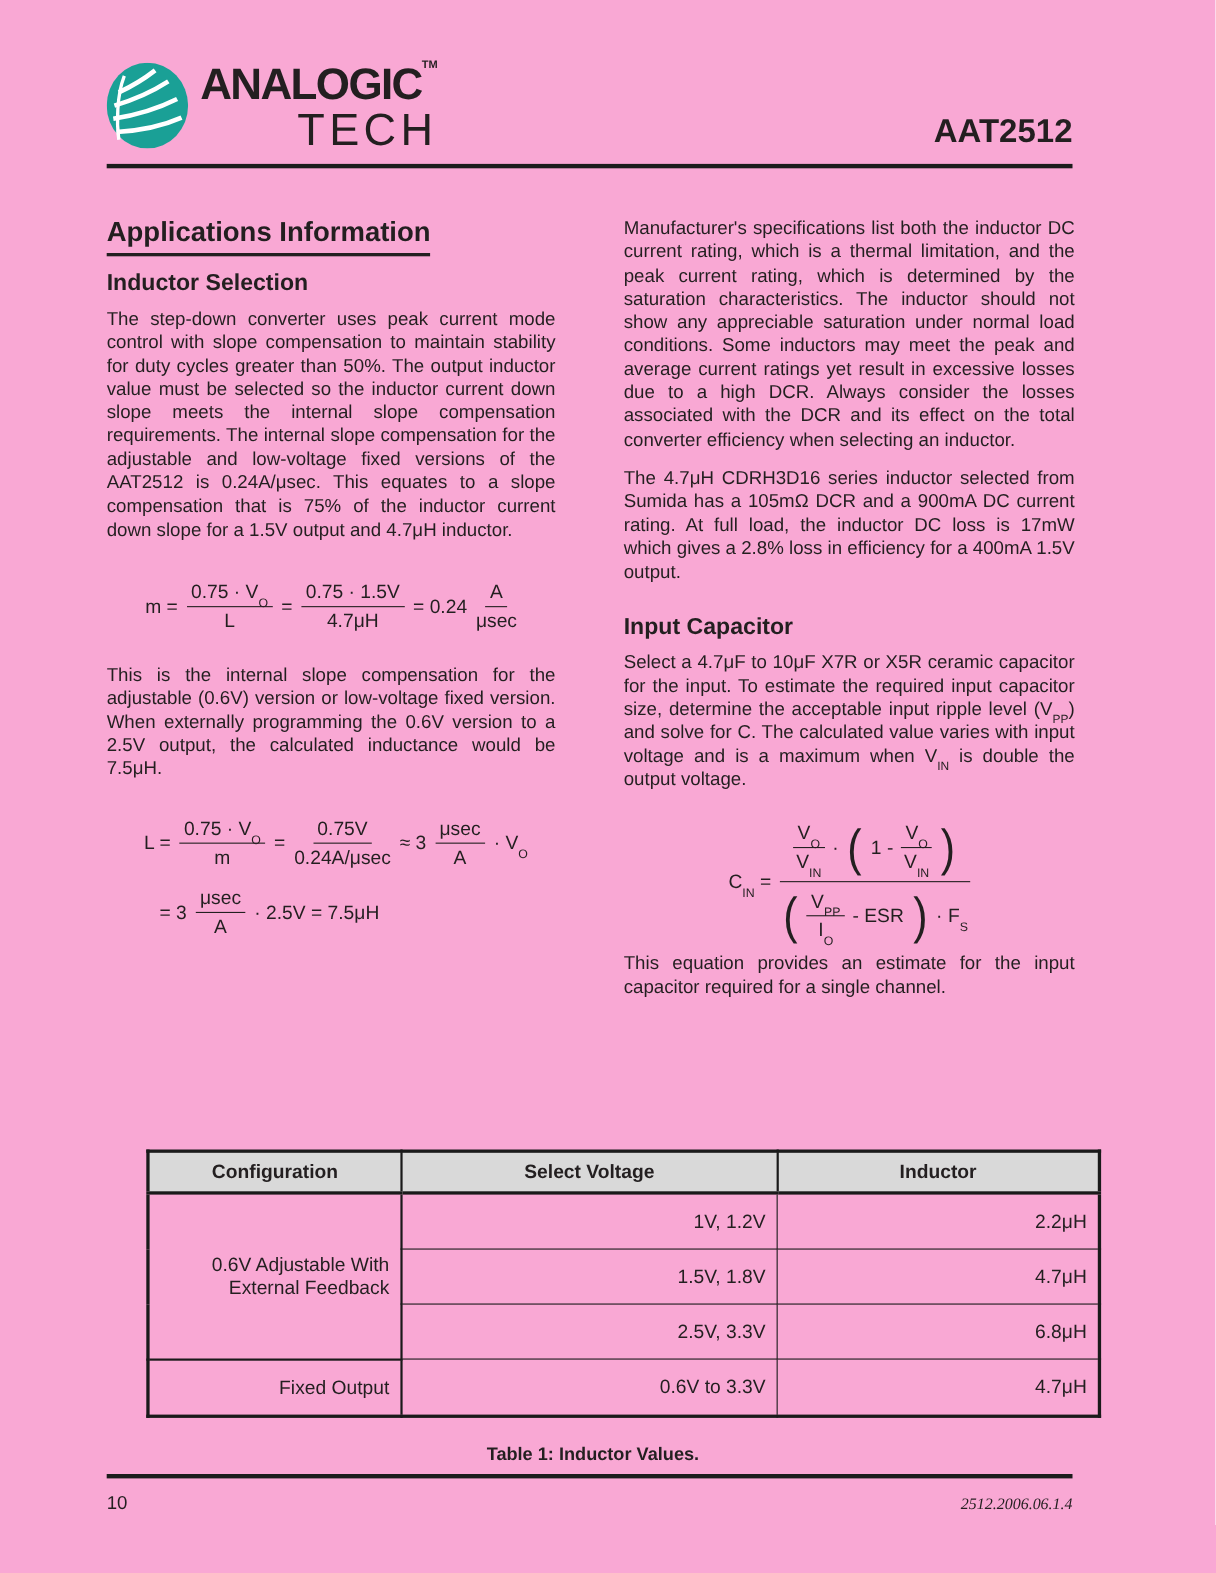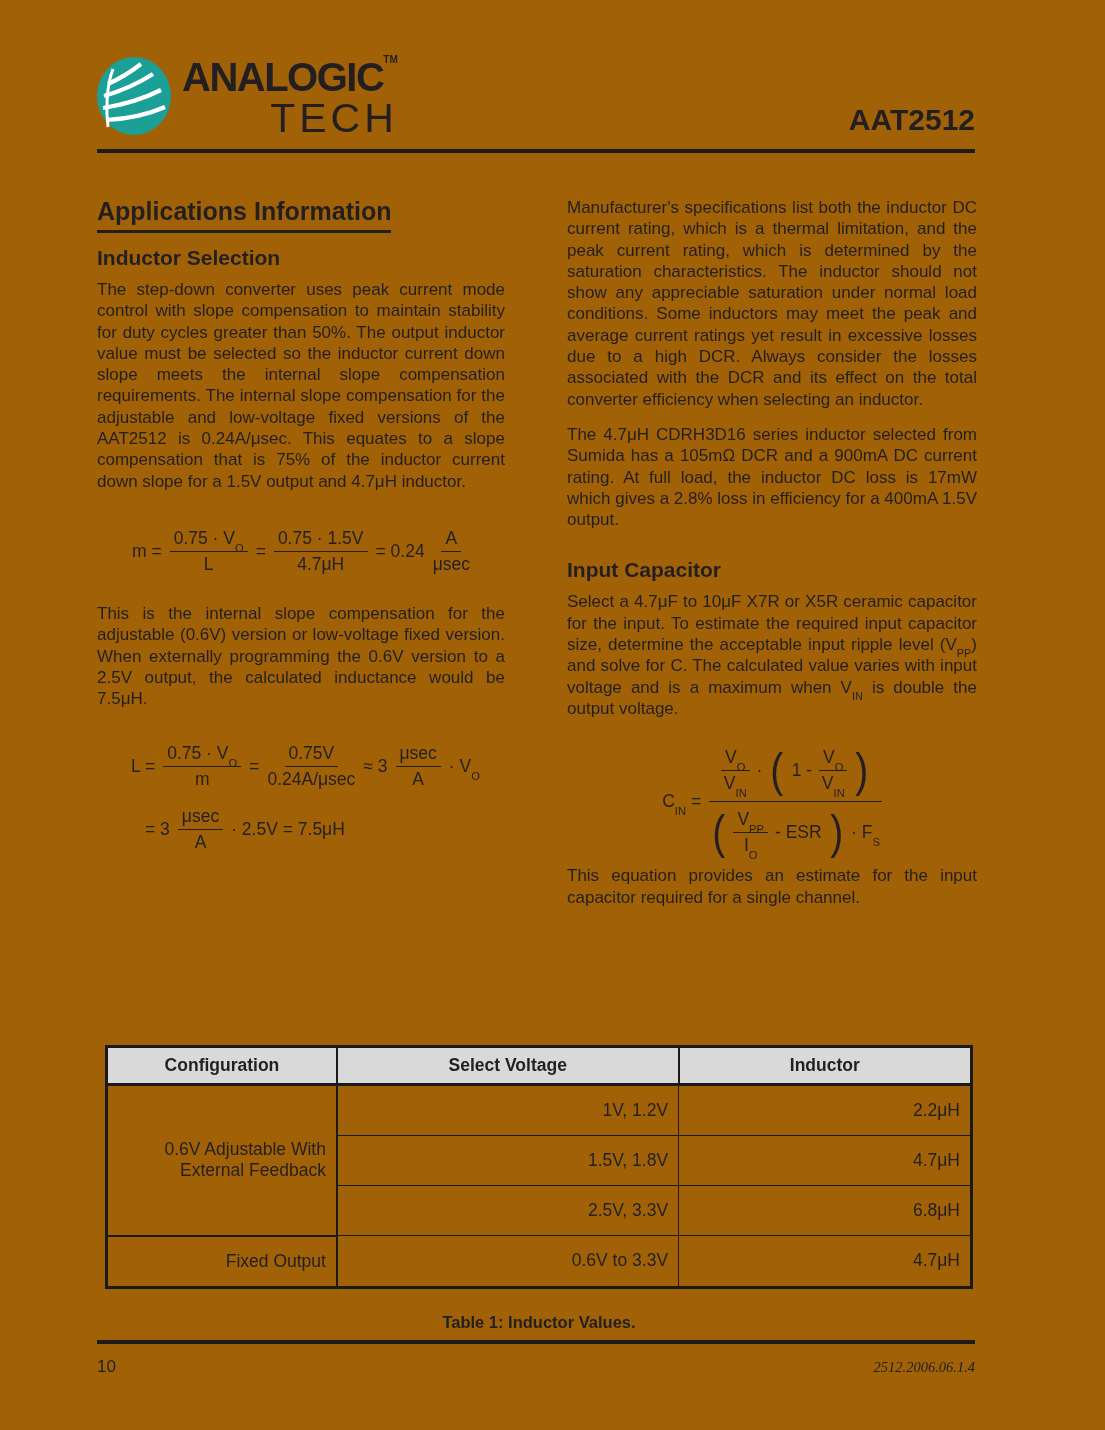--- a/index.html
+++ b/index.html
@@ -1,21 +1,21 @@
 <!DOCTYPE html>
 <html><head>
 <meta charset="utf-8">
 <style>
   * { margin: 0; padding: 0; box-sizing: border-box; }
   html, body { background: #ffffff; }
   .page {
     position: relative;
     width: 1105px;
     height: 1430px;
-    background: #a16207;
+    background: #f9a8d4;
     color: #231f20;
     font-family: "Liberation Sans", sans-serif;
     overflow: hidden;
   }
   
   .header { padding: 57px 130px 0 97px; }
   .header-inner { display: flex; justify-content: space-between; align-items: flex-end; }
   .logo-block { display: flex; align-items: flex-start; gap: 11px; }
   .brand { text-align: right; line-height: 1; }
   .brand-line1 { font-size: 40px; font-weight: bold; letter-spacing: -1.5px; white-space: nowrap; }
@@ -66,20 +66,21 @@
   .bigden { display: inline-flex; align-items: center; column-gap: 7px; padding-top: 7px; }
   .bigparen { font-size: 46px; font-weight: normal; line-height: 0.9; transform: scaleX(0.85); }
   .formula-para { margin-top: 28px; }
   
   .table-section { padding: 0 132px 0 105px; }
   table.inductor-table {
     width: 868px;
     border-collapse: collapse;
     border: 3px solid #1a1a1a;
     font-size: 17.5px;
+    margin-left: 28px;
   }
   .inductor-table th {
     background: #d9d9d9;
     font-weight: bold;
     height: 38px;
     border: 2px solid #1a1a1a;
     border-bottom: 3px solid #1a1a1a;
     text-align: center;
   }
   .inductor-table td {

